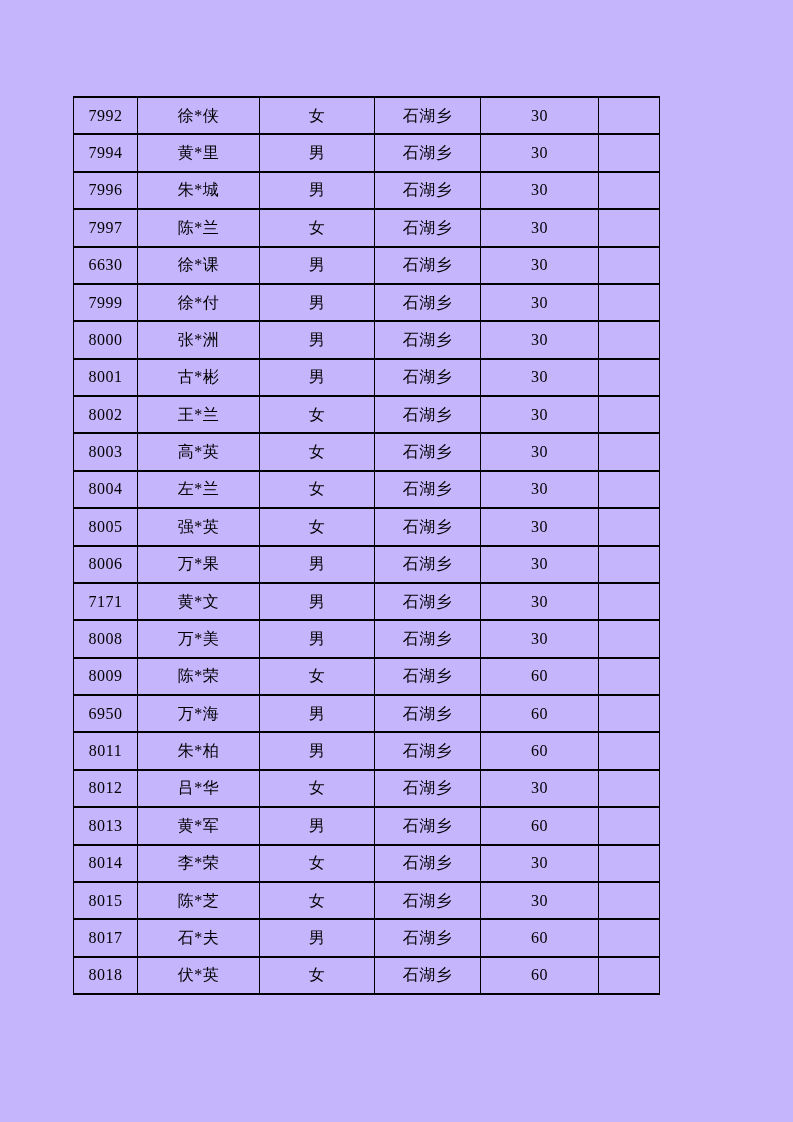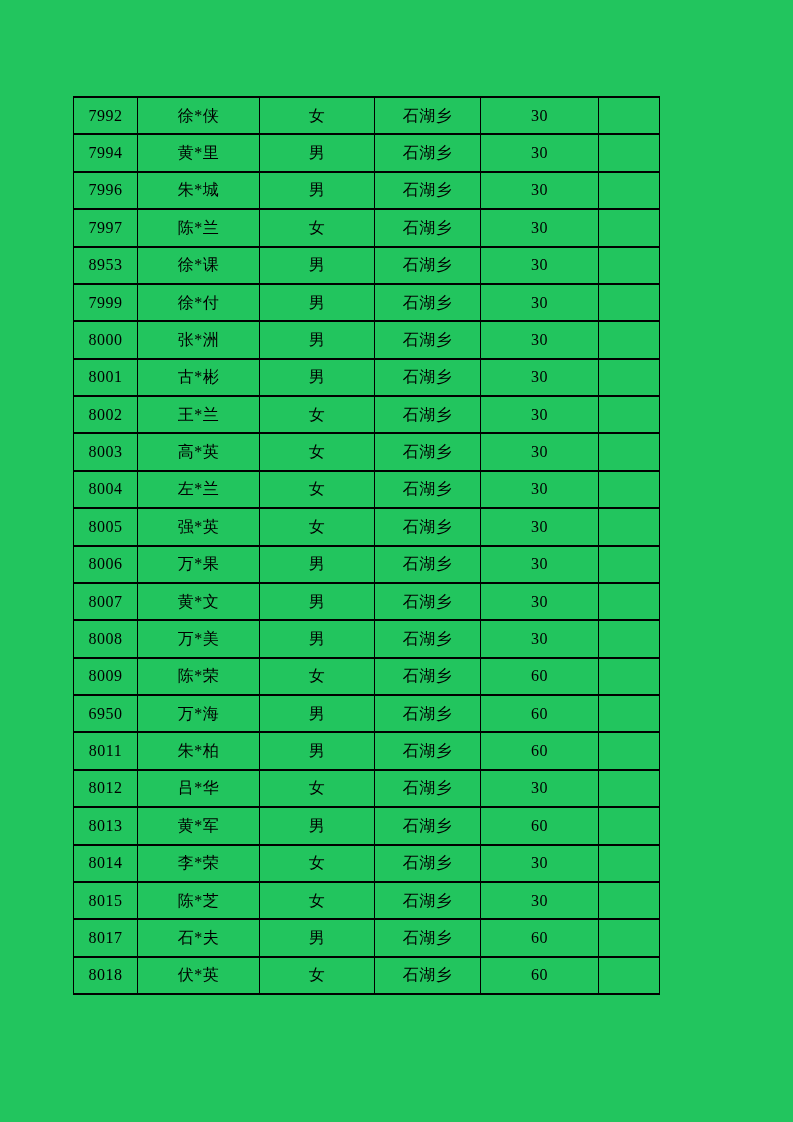--- a/index.html
+++ b/index.html
@@ -13,21 +13,21 @@
     position: relative;
     font-family: "Liberation Serif", "DejaVu Serif", serif;
     color: #000000;
   }
   .page {
     position: absolute;
     left: 0;
     top: 0;
     width: 793px;
     height: 1122px;
-    background: #22c55e;
+    background: #c4b5fd;
     overflow: hidden;
   }
   table.data-table {
     position: absolute;
     left: 73px;
     top: 96px;
     width: 586px;
     height: 899px;
     border-collapse: collapse;
     table-layout: fixed;
@@ -87,21 +87,21 @@
         </tr>
         <tr>
           <td>7997</td>
           <td>陈*兰</td>
           <td>女</td>
           <td>石湖乡</td>
           <td>30</td>
           <td></td>
         </tr>
         <tr>
-          <td>8953</td>
+          <td>6630</td>
           <td>徐*课</td>
           <td>男</td>
           <td>石湖乡</td>
           <td>30</td>
           <td></td>
         </tr>
         <tr>
           <td>7999</td>
           <td>徐*付</td>
           <td>男</td>
@@ -159,21 +159,21 @@
         </tr>
         <tr>
           <td>8006</td>
           <td>万*果</td>
           <td>男</td>
           <td>石湖乡</td>
           <td>30</td>
           <td></td>
         </tr>
         <tr>
-          <td>8007</td>
+          <td>7171</td>
           <td>黄*文</td>
           <td>男</td>
           <td>石湖乡</td>
           <td>30</td>
           <td></td>
         </tr>
         <tr>
           <td>8008</td>
           <td>万*美</td>
           <td>男</td>

